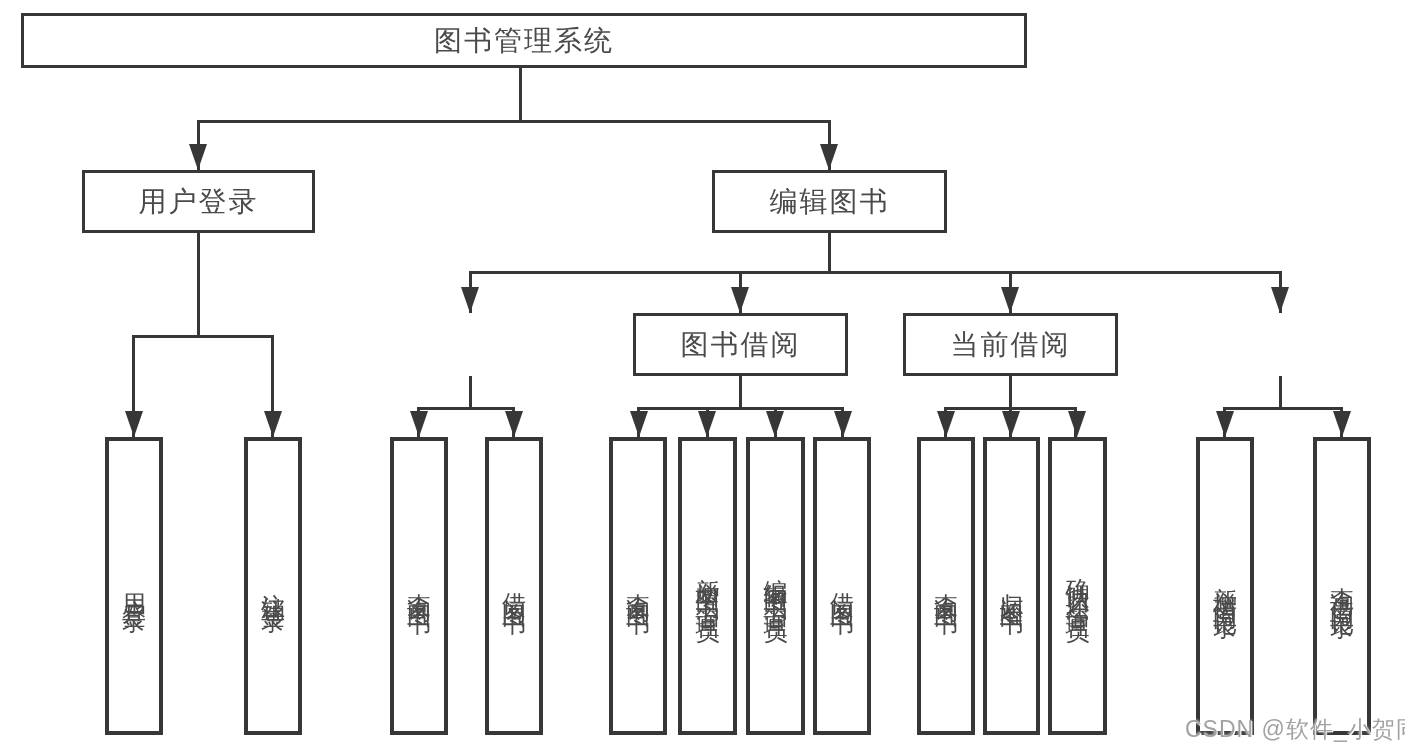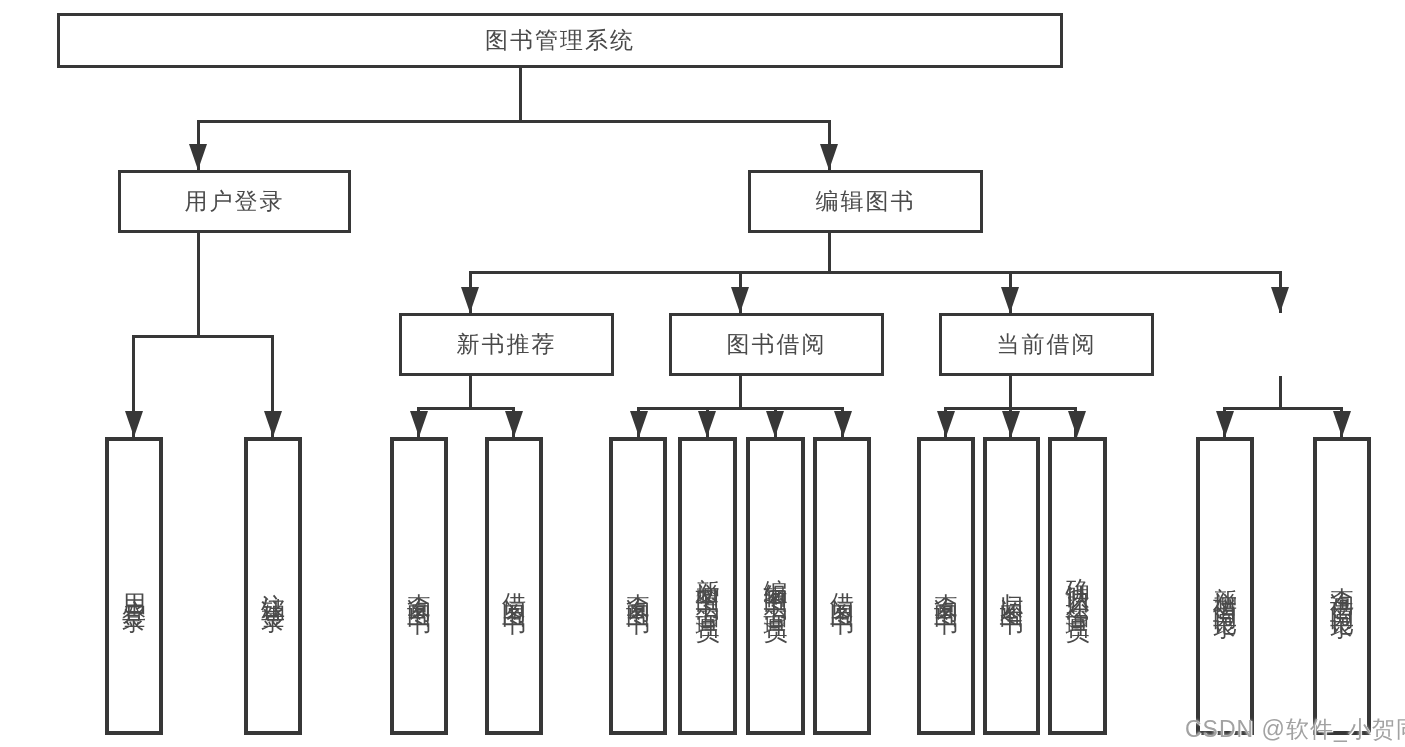--- a/index.html
+++ b/index.html
@@ -15,24 +15,23 @@
     position: absolute;
     box-sizing: border-box;
     border: 3px solid #373737;
     background: #ffffff;
     display: flex;
     align-items: center;
     justify-content: center;
     color: #4a4a4a;
   }
   .hbox {
-    font-size: 23px;
+    font-size: 28px;
     letter-spacing: 2px;
     white-space: nowrap;
-    margin-left: 36px;
   }
   .vbox {
     top: 437px;
     width: 58px;
     height: 298px;
     border-width: 4px;
   }
   .vlabel {
     writing-mode: vertical-rl;
     text-orientation: mixed;
@@ -96,23 +95,20 @@
   <div class="hline" style="left:469px; top:271px; width:813px;"></div>
   <div class="vline" style="left:469px; top:271px; height:42px;"></div>
   <div class="vline" style="left:739px; top:271px; height:42px;"></div>
   <div class="vline" style="left:1009px; top:271px; height:42px;"></div>
   <div class="vline" style="left:1279px; top:271px; height:42px;"></div>
   <div class="arrow" style="left:461px; top:287px;"></div>
   <div class="arrow" style="left:731px; top:287px;"></div>
   <div class="arrow" style="left:1001px; top:287px;"></div>
   <div class="arrow" style="left:1271px; top:287px;"></div>
 
-  <div class="box hbox" style="left:363px; top:313px; width:215px; height:63px;">
-    <span>新书推荐</span>
-  </div>
   <div class="box hbox" style="left:633px; top:313px; width:215px; height:63px;text-align:center;">
     <span>图书借阅</span>
   </div>
   <div class="box hbox" style="left:903px; top:313px; width:215px; height:63px;">
     <span>当前借阅</span>
   </div>
 
   <div class="vline" style="left:469px; top:376px; height:31px;"></div>
   <div class="hline" style="left:417px; top:407px; width:98px;"></div>
   <div class="vline" style="left:417px; top:407px; height:30px;"></div>

